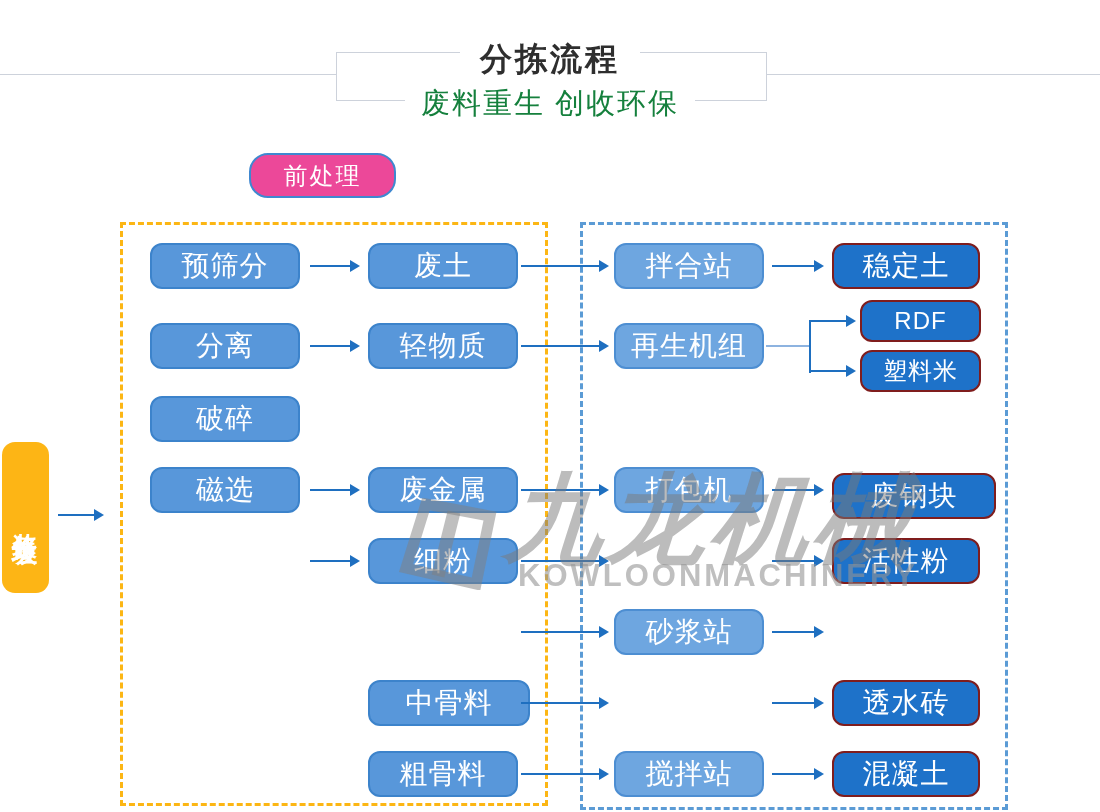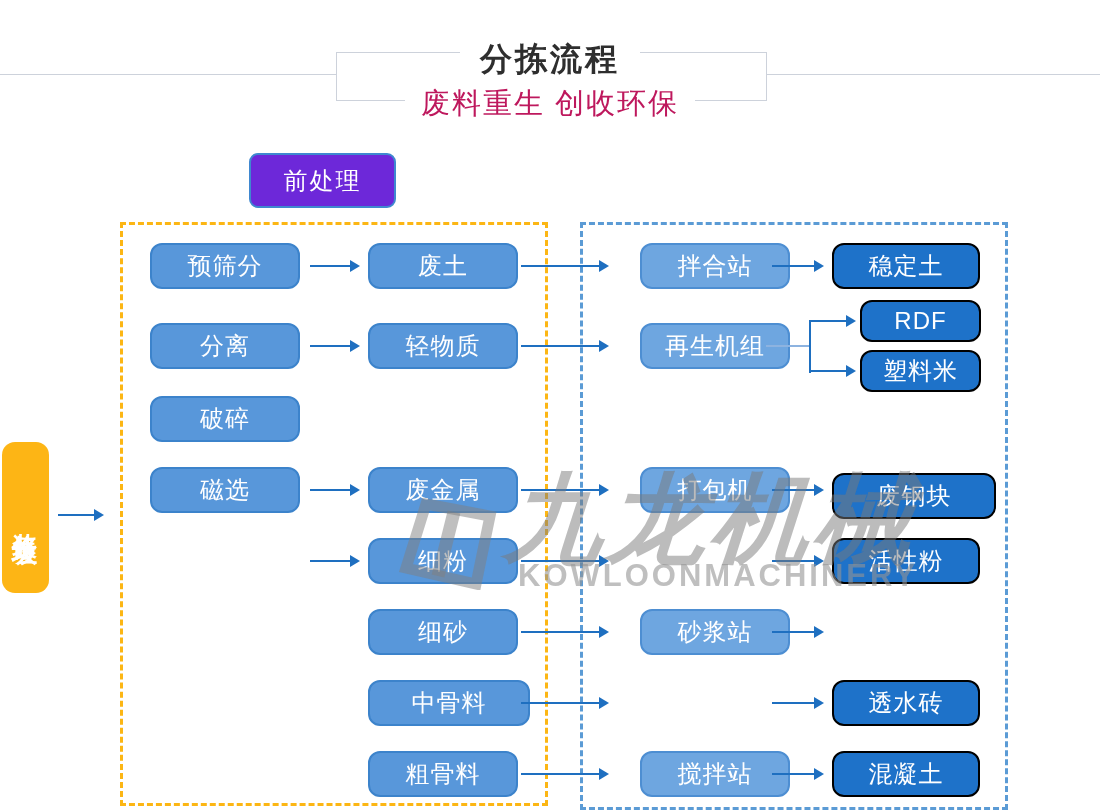--- a/index.html
+++ b/index.html
@@ -9,41 +9,41 @@
   }
   
   .hline{position:absolute;left:0;top:74px;width:1100px;height:1px;background:#cdd2db;}
   .hbox{position:absolute;left:336px;top:52px;width:429px;height:47px;background:#fff;border:1px solid #cdd2db;}
   .title{
     position:absolute;left:0;right:0;top:38px;margin:0 auto;width:max-content;
     background:#fff;padding:0 20px;font-size:32px;font-weight:700;color:#2e2e2e;letter-spacing:3px;z-index:4;
   }
   .subtitle{
     position:absolute;left:0;right:0;top:84px;margin:0 auto;width:max-content;
-    background:#fff;padding:0 16px;font-size:29px;font-weight:400;color:#be185d;letter-spacing:2px;z-index:4;
+    background:#fff;padding:0 16px;font-size:29px;font-weight:400;color:#15803d;letter-spacing:2px;z-index:4;
   }
   
   .secbtn{
-    position:absolute;height:55px;border-radius:9px;background:#6d28d9;border:2px solid #3f88d0;
+    position:absolute;height:45px;border-radius:19px;background:#ec4899;border:2px solid #3f88d0;
     box-sizing:border-box;display:flex;align-items:center;justify-content:center;
     color:#fff;font-size:24px;letter-spacing:2px;
   }
   
   .dashed{position:absolute;box-sizing:border-box;background:transparent;}
   .dash-yellow{border:3px dashed #fcb614;}
   .dash-blue{border:3px dashed #5b9bd5;}
   
   .node{
     position:absolute;height:46px;box-sizing:border-box;border-radius:12px;
     display:flex;align-items:center;justify-content:center;
-    color:#fff;font-size:24px;letter-spacing:1px;
+    color:#fff;font-size:28px;letter-spacing:1px;
   }
   .n-light{background:#5897da;border:2px solid #3c83cb;}
-  .n-mid{background:#6ea6e0;border:2px solid #4d8ed2;margin-left:26px;}
-  .n-dark{background:#1e72c9;border:2px solid #000000;}
+  .n-mid{background:#6ea6e0;border:2px solid #4d8ed2;}
+  .n-dark{background:#1e72c9;border:2px solid #7f1d1d;}
   .n-small{height:42px;font-size:24px;}
   
   .source{
     position:absolute;left:2px;top:442px;width:47px;height:151px;background:#fdb515;border-radius:13px;
     display:flex;align-items:center;justify-content:center;
     color:#fff;font-size:25px;font-weight:700;
     writing-mode:vertical-rl;text-orientation:upright;letter-spacing:3px;
   }
   
   .arrow{position:absolute;height:2px;background:#1e6fc0;}
@@ -85,21 +85,20 @@
 
   <div class="node n-light" style="left:150px;top:243px;width:150px">预筛分</div>
   <div class="node n-light" style="left:150px;top:396px;width:150px">破碎</div>
   <div class="node n-light" style="left:150px;top:323px;width:150px">分离</div>
   <div class="node n-light" style="left:150px;top:467px;width:150px">磁选</div>
 
   <div class="node n-light" style="left:368px;top:243px;width:150px">废土</div>
   <div class="node n-light" style="left:368px;top:323px;width:150px">轻物质</div>
   <div class="node n-light" style="left:368px;top:467px;width:150px">废金属</div>
   <div class="node n-light" style="left:368px;top:538px;width:150px">细粉</div>
-  <div class="node n-light" style="left:368px;top:609px;width:150px">细砂</div>
   <div class="node n-light" style="left:368px;top:680px;width:162px">中骨料</div>
   <div class="node n-light" style="left:368px;top:751px;width:150px">粗骨料</div>
 
   <div class="node n-mid" style="left:614px;top:243px;width:150px">拌合站</div>
   <div class="node n-mid" style="left:614px;top:323px;width:150px">再生机组</div>
   <div class="node n-mid" style="left:614px;top:467px;width:150px">打包机</div>
   <div class="node n-mid" style="left:614px;top:609px;width:150px">砂浆站</div>
   <div class="node n-mid" style="left:614px;top:751px;width:150px">搅拌站</div>
 
   <div class="node n-dark" style="left:832px;top:243px;width:148px">稳定土</div>

